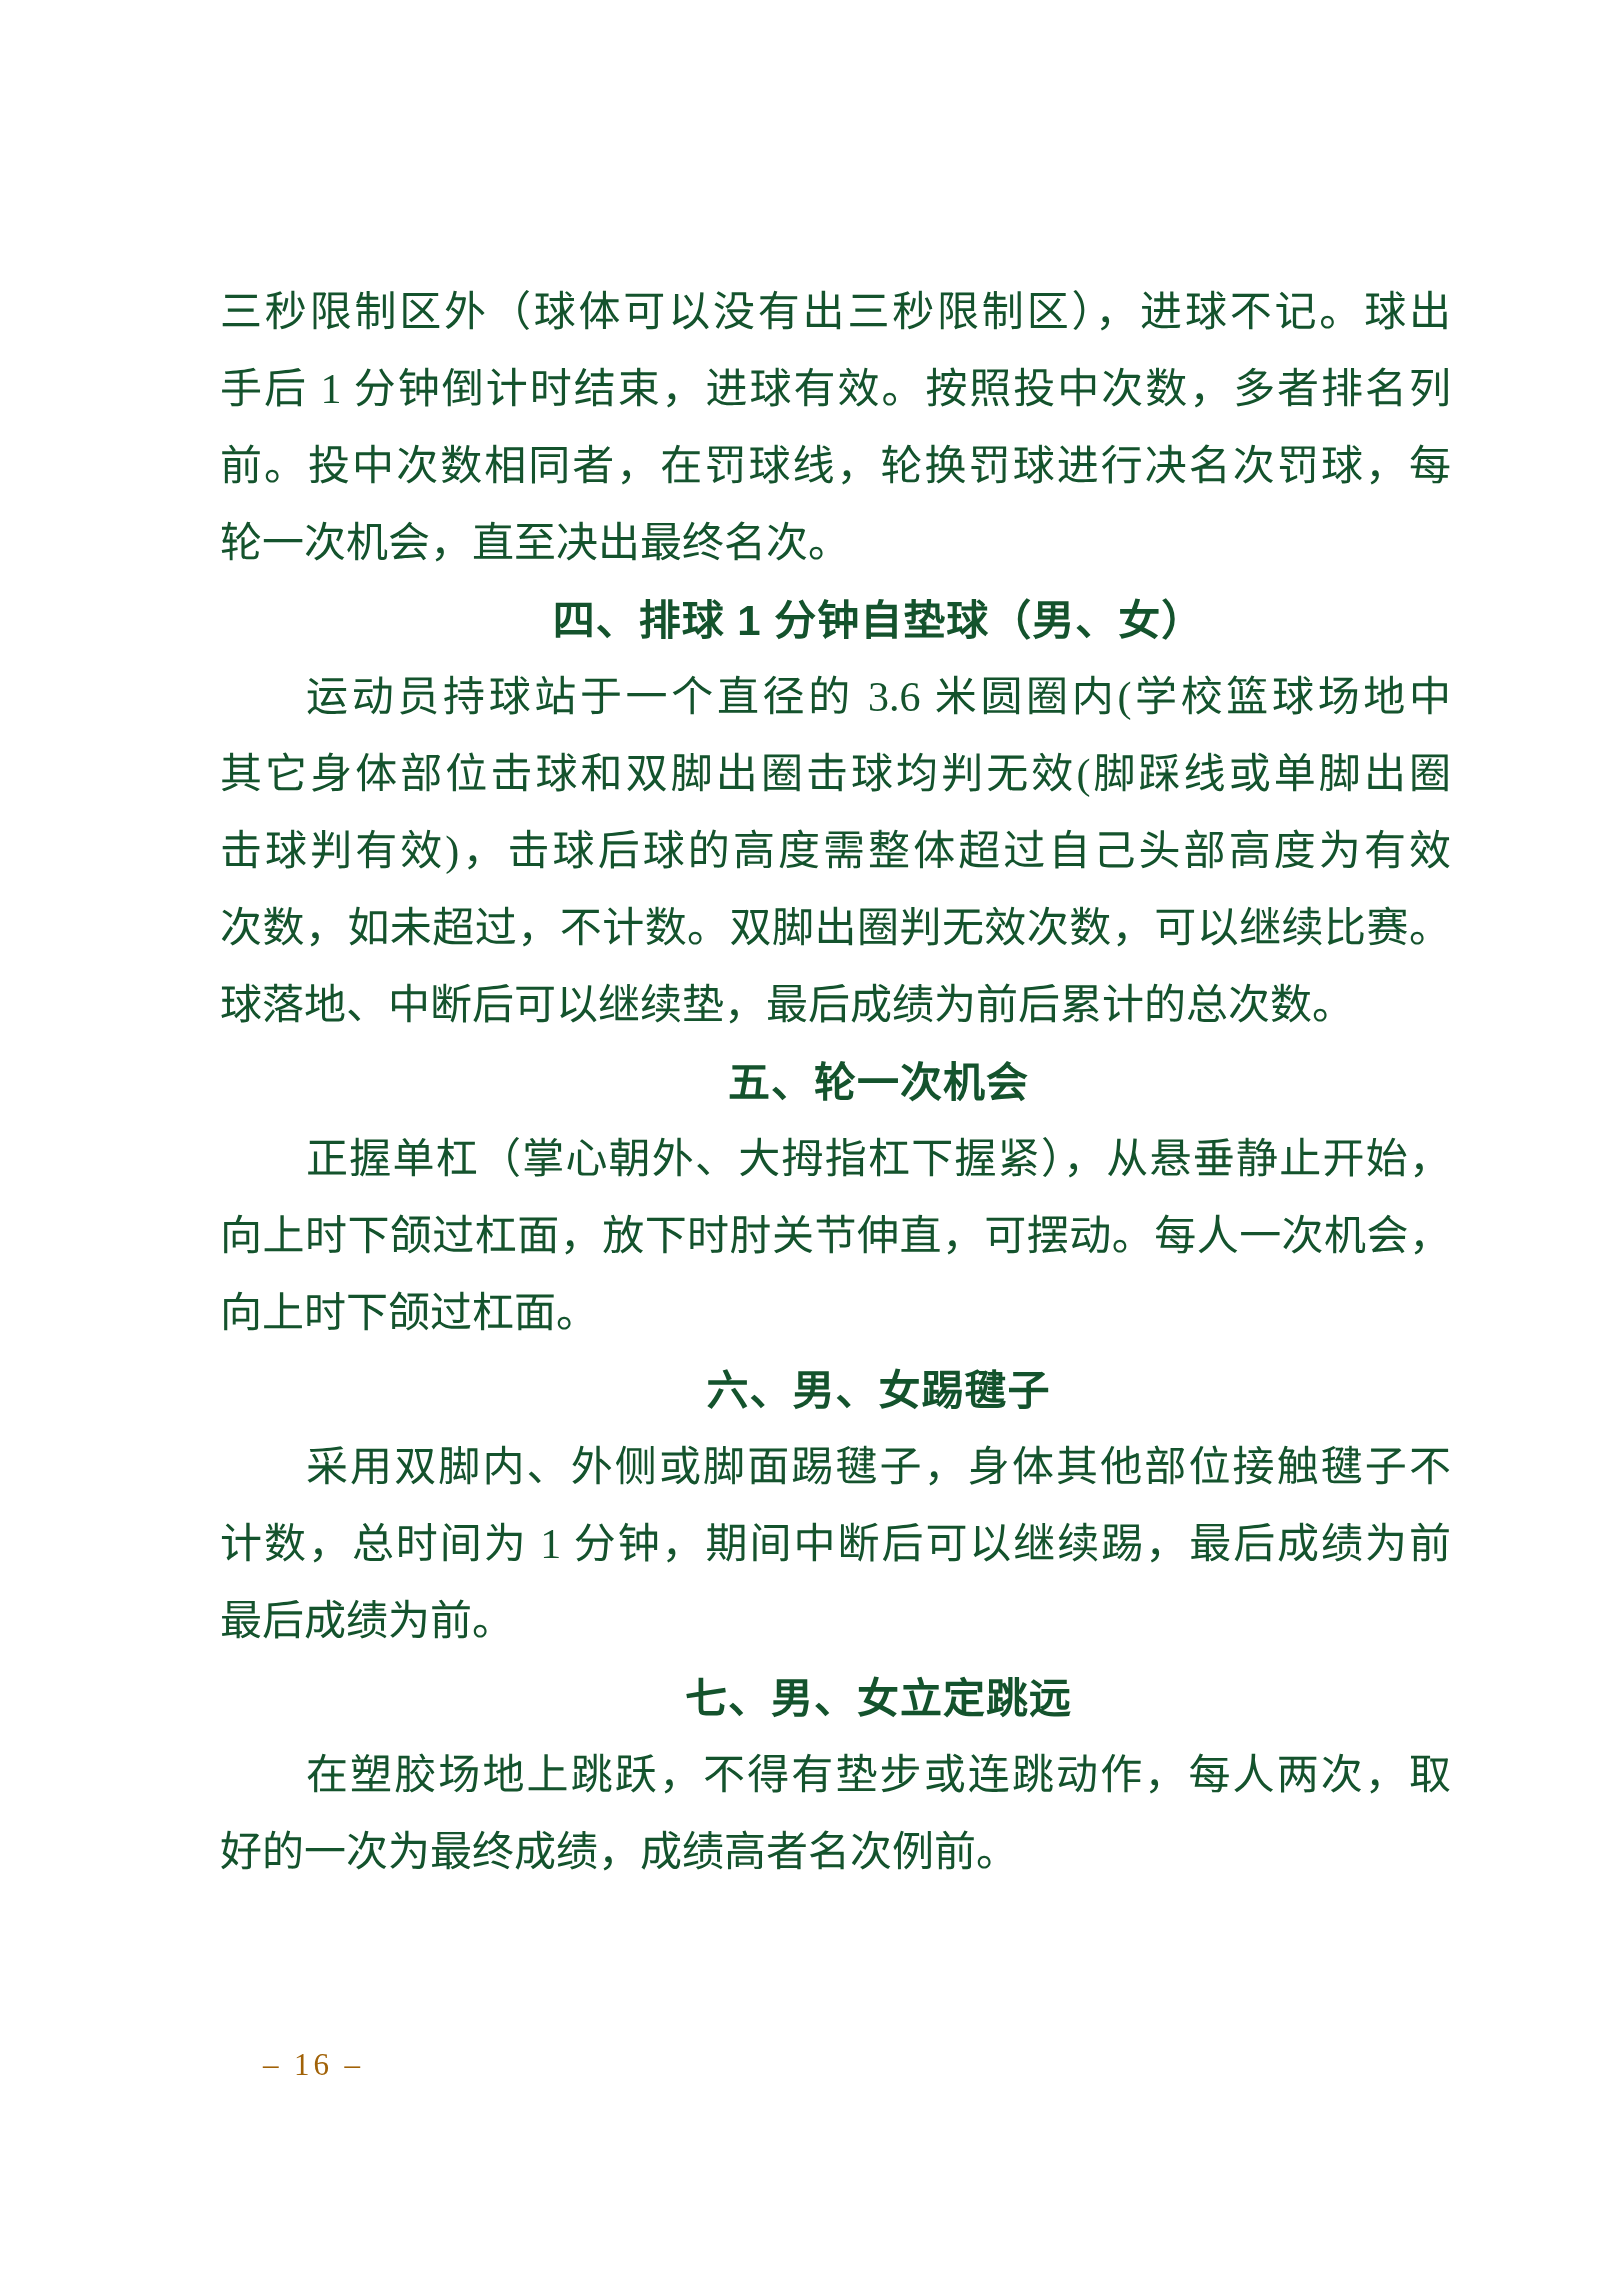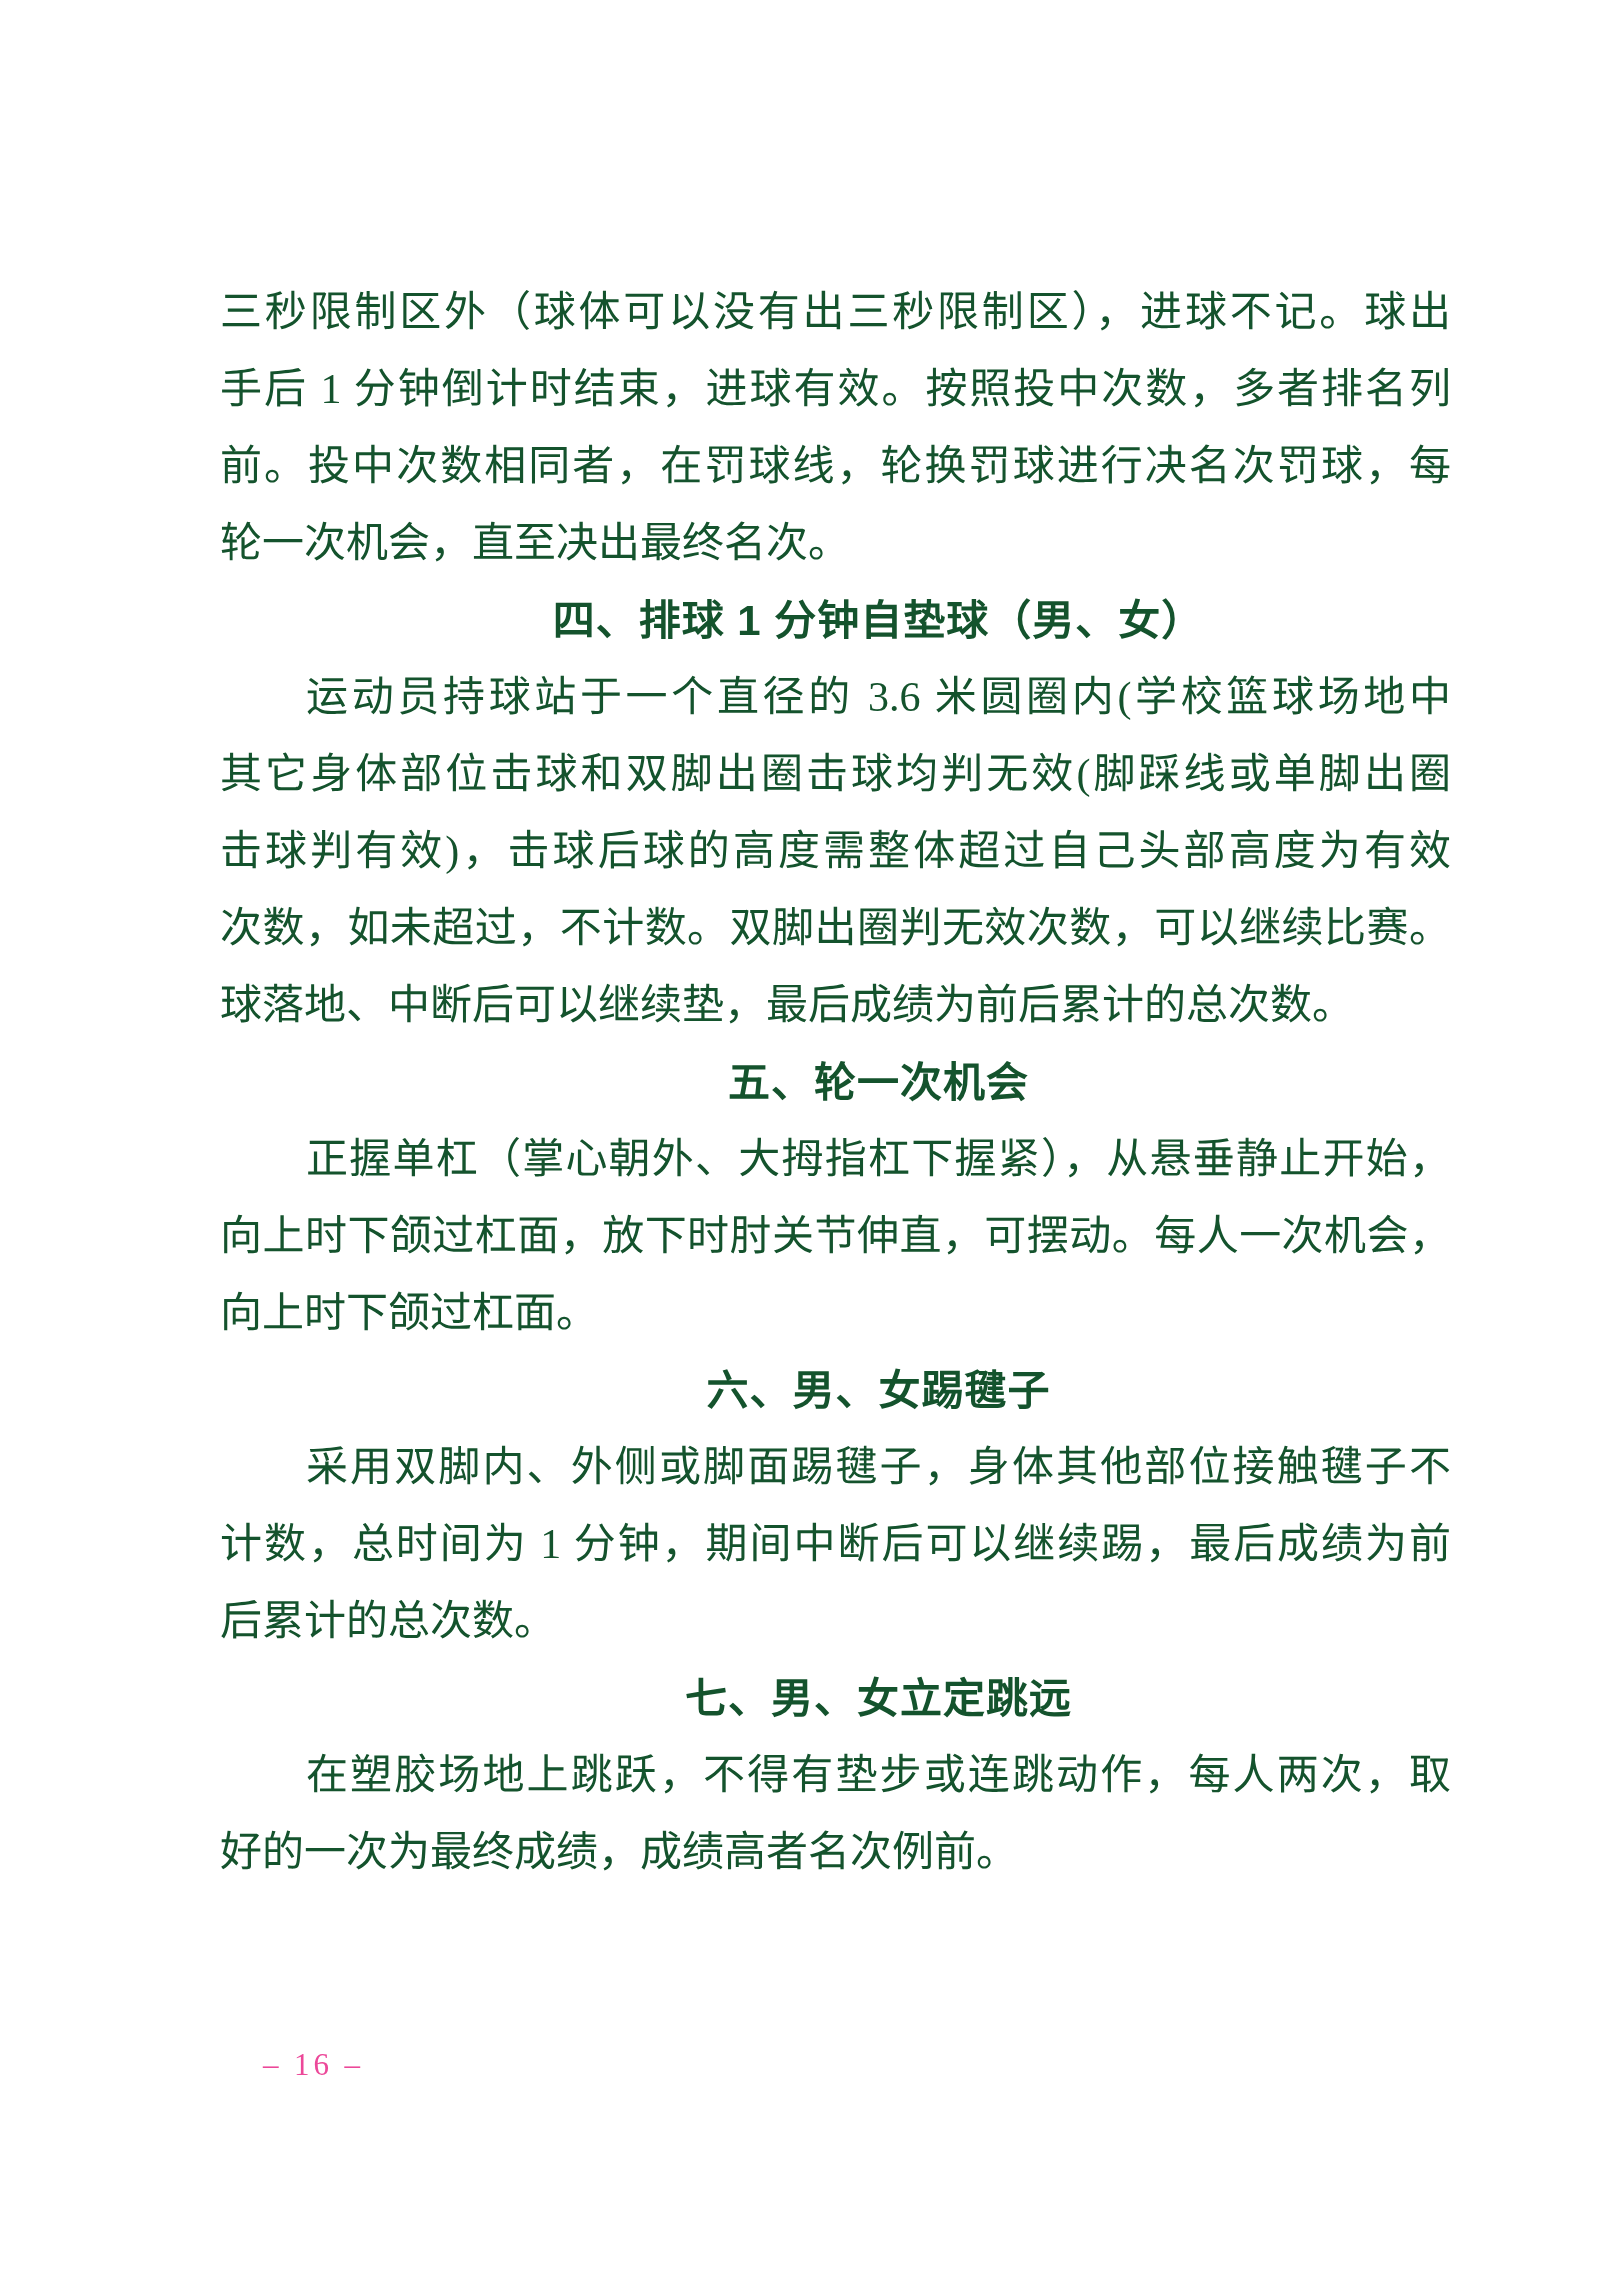--- a/index.html
+++ b/index.html
@@ -46,21 +46,21 @@
     letter-spacing: 1px;
     text-align: center;
   }
   .page-number {
     position: absolute;
     left: 263px;
     top: 2041px;
     font-size: 31px;
     line-height: 47px;
     letter-spacing: 3.9px;
-    color: #ec4899;
+    color: #a16207;
     font-family: "Liberation Serif", "DejaVu Serif", serif;
   }
 </style>
 </head>
 <body>
 
 <div class="page">
   <div class="text-block">
 
     <div class="line fill">三秒限制区外（球体可以没有出三秒限制区），进球不记。球出</div>
@@ -79,21 +79,21 @@
     <div class="line heading">五、轮一次机会</div>
 
     <div class="line fill indent">正握单杠（掌心朝外、大拇指杠下握紧），从悬垂静止开始，</div>
     <div class="line fill">向上时下颌过杠面，放下时肘关节伸直，可摆动。每人一次机会，</div>
     <div class="line">向上时下颌过杠面。</div>
 
     <div class="line heading">六、男、女踢毽子</div>
 
     <div class="line fill indent">采用双脚内、外侧或脚面踢毽子，身体其他部位接触毽子不</div>
     <div class="line fill">计数，总时间为 1 分钟，期间中断后可以继续踢，最后成绩为前</div>
-    <div class="line">后累计的总次数。</div>
+    <div class="line">最后成绩为前。</div>
 
     <div class="line heading">七、男、女立定跳远</div>
 
     <div class="line fill indent">在塑胶场地上跳跃，不得有垫步或连跳动作，每人两次，取</div>
     <div class="line">好的一次为最终成绩，成绩高者名次例前。</div>
 
   </div>
 
   <div class="page-number">– 16 –</div>
 </div>

